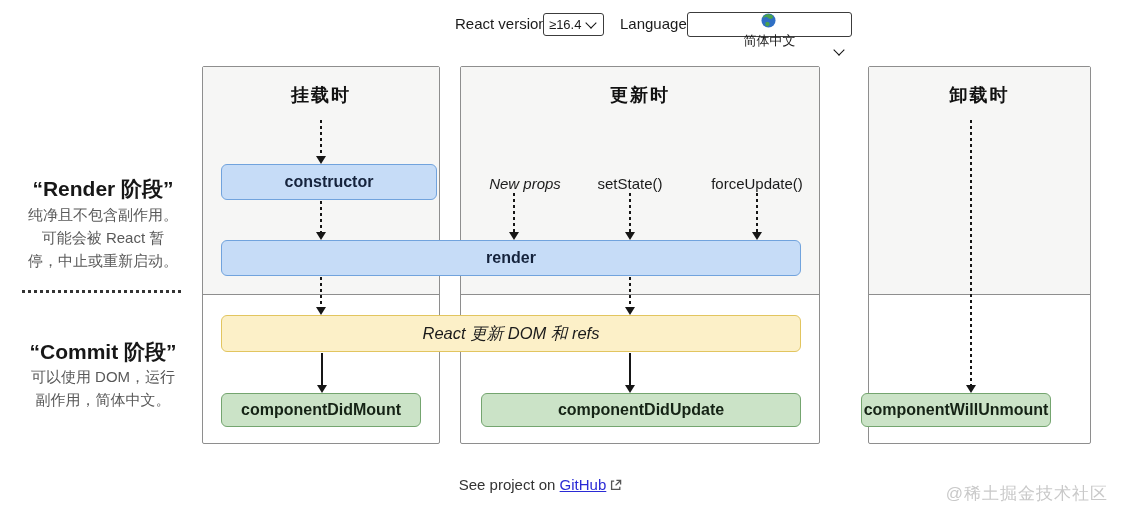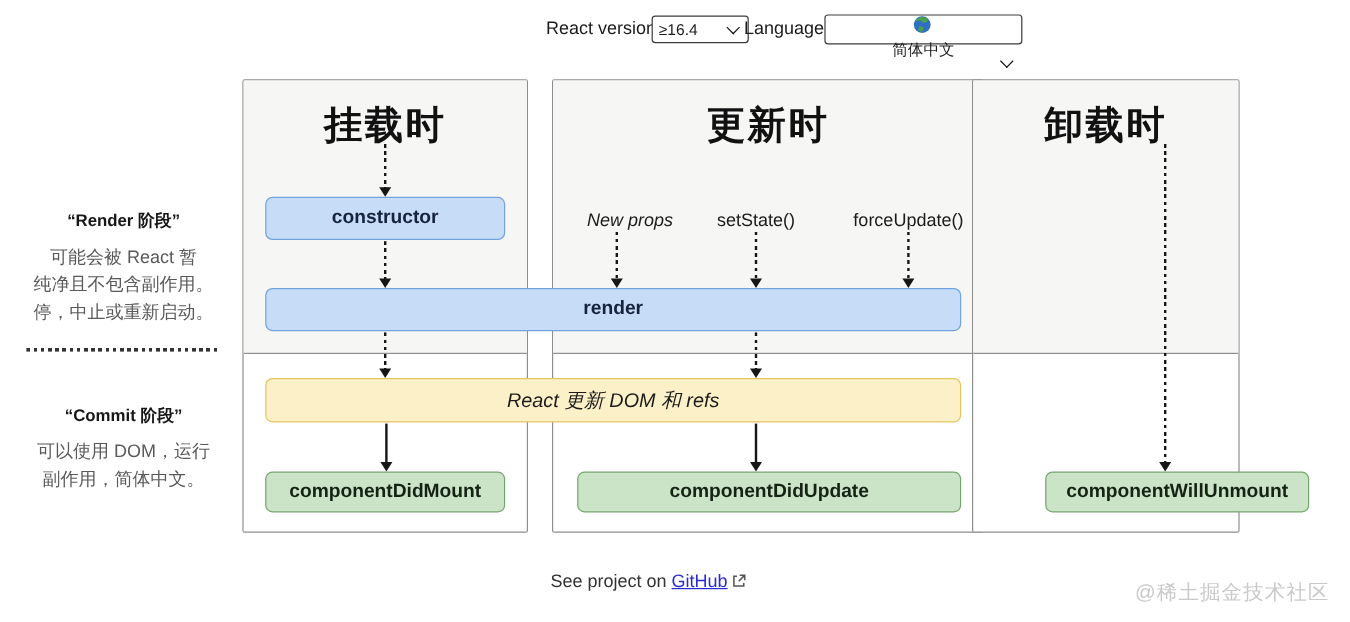--- a/index.html
+++ b/index.html
@@ -12,25 +12,25 @@
           border-radius:3px;background:#fff;box-sizing:border-box;padding:0 5px;cursor:pointer;}
   .select .sel-text{font-size:13px;white-space:nowrap;}
   .chev{width:7px;height:7px;border-right:1.8px solid #111;border-bottom:1.8px solid #111;
         transform:rotate(45deg);margin-left:auto;margin-right:3px;margin-top:-4px;flex:none;}
   .globe{flex:none;margin-right:3px;}
 
   
   .panel{position:absolute;box-sizing:border-box;border:1px solid #8e8e8e;border-radius:2px;
          background:#ffffff;z-index:1;}
   .phase-top{height:227px;background:#f6f6f5;border-bottom:1px solid #8e8e8e;}
-  .panel-title{text-align:center;padding-top:16px;font-size:32px;font-weight:600;color:#111;
+  .panel-title{text-align:center;padding-top:16px;font-size:18px;font-weight:600;color:#111;
                letter-spacing:2px;}
 
   
-  .side-title{position:absolute;width:170px;text-align:center;font-size:14px;font-weight:700;color:#171717;}
+  .side-title{position:absolute;width:170px;text-align:center;font-size:21px;font-weight:700;color:#171717;}
   .side-desc{position:absolute;width:176px;text-align:center;font-size:15px;line-height:23px;color:#595959;}
   .dotted-divider{position:absolute;height:3px;
         background:repeating-linear-gradient(90deg,#333 0 3px,transparent 3px 6px);}
 
   
   .arrow{position:absolute;width:10px;z-index:3;}
   .arrow .line{position:absolute;top:0;bottom:6px;left:4px;width:2px;}
   .arrow.dashed .line{background:repeating-linear-gradient(180deg,#161616 0 3px,transparent 3px 6px);}
   .arrow.solid .line{background:#161616;}
   .arrow .head{position:absolute;bottom:0;left:0;width:0;height:0;
@@ -53,59 +53,59 @@
   .footer .link{color:#2a2ad5;text-decoration:underline;cursor:pointer;}
   .ext-icon{display:inline-block;vertical-align:-1px;margin-left:4px;}
   .watermark{position:absolute;right:17px;top:482px;font-size:17px;color:#c9c9c9;letter-spacing:1px;}
 </style>
 </head>
 <body>
 
 <div class="stage">
 
   <span class="tlabel" style="left:455px;top:15px;">React version</span>
-  <div class="select" style="left:543px;top:13px;width:81px;height:23px;">
+  <div class="select" style="left:543px;top:13px;width:61px;height:23px;">
     <span class="sel-text">≥16.4</span>
     <span class="chev"></span>
   </div>
   <span class="tlabel" style="left:620px;top:15px;">Language</span>
   <div class="select" style="left:687px;top:12px;width:165px;height:25px;flex-direction:column;">
     <span class="globe"><svg width="15" height="15" viewBox="0 0 16 16">
           <circle cx="8" cy="8" r="7.5" fill="#2f6fc4"></circle>
           <path d="M2 6c2-2.5 4.5-2 6-.5s3.5 1 5-1l-1-2.5-5-1L3 3z" fill="#49a14d"></path>
           <path d="M5 10c1.5-1 3.5-.5 4 1s-.5 3-2 3.5L4.5 13z" fill="#49a14d"></path>
         </svg></span>
     <span class="sel-text">简体中文</span>
     <span class="chev"></span>
   </div>
 
   <div class="side-title" style="left:18px;top:175px;">“Render 阶段”</div>
   <div class="side-desc" style="left:15px;top:203px;">
+    <div>纯净且不包含副作用。</div>
     <div>可能会被 React 暂</div>
-    <div>纯净且不包含副作用。</div>
     <div>停，中止或重新启动。</div>
   </div>
   <div class="dotted-divider" style="left:22px;top:290px;width:160px;"></div>
   <div class="side-title" style="left:18px;top:338px;">“Commit 阶段”</div>
   <div class="side-desc" style="left:15px;top:365px;">
     <div>可以使用 DOM，运行</div>
     <div>副作用，简体中文。</div>
   </div>
 
   <div class="panel" style="left:202px;top:66px;width:238px;height:378px;">
     <div class="phase-top">
       <div class="panel-title">挂载时</div>
     </div>
   </div>
   <div class="panel" style="left:460px;top:66px;width:360px;height:378px;">
     <div class="phase-top">
       <div class="panel-title">更新时</div>
     </div>
   </div>
-  <div class="panel" style="left:810px;top:66px;width:223px;height:378px;">
+  <div class="panel" style="left:868px;top:66px;width:223px;height:378px;">
     <div class="phase-top">
       <div class="panel-title">卸载时</div>
     </div>
   </div>
 
   <div class="trigger it" style="left:465px;">New props</div>
   <div class="trigger" style="left:570px;">setState()</div>
   <div class="trigger" style="left:697px;">forceUpdate()</div>
 
   <div class="arrow dashed" style="left:316px;top:120px;height:44px;">
@@ -142,26 +142,26 @@
     </div>
   <div class="arrow solid" style="left:625px;top:353px;height:40px;">
       <div class="line"></div>
       <div class="head"></div>
     </div>
   <div class="arrow dashed" style="left:966px;top:120px;height:273px;">
       <div class="line"></div>
       <div class="head"></div>
     </div>
 
-  <div class="box method" style="left:221px;top:164px;width:200px;height:36px;">constructor</div>
+  <div class="box method" style="left:221px;top:164px;width:216px;height:36px;">constructor</div>
   <div class="box method" style="left:221px;top:240px;width:580px;height:36px;">render</div>
   <div class="box effect" style="left:221px;top:315px;width:580px;height:37px;">React 更新 DOM 和 refs</div>
   <div class="box commit" style="left:221px;top:393px;width:200px;height:34px;">componentDidMount</div>
   <div class="box commit" style="left:481px;top:393px;width:320px;height:34px;">componentDidUpdate</div>
-  <div class="box commit" style="left:861px;top:393px;width:220px;height:34px;margin-left:10px;">componentWillUnmount</div>
+  <div class="box commit" style="left:861px;top:393px;width:190px;height:34px;">componentWillUnmount</div>
 
   <div class="footer">
     <span>See project on</span>
     <span class="link">GitHub</span><span class="ext-icon"><svg width="12" height="12" viewBox="0 0 12 12">
           <path d="M4.2 2.2H1.6v8.2h8.2V7.8" fill="none" stroke="#555" stroke-width="1.3"></path>
           <path d="M6.4 1.4h4.2v4.2" fill="none" stroke="#555" stroke-width="1.3"></path>
           <path d="M10.3 1.7L5.6 6.4" fill="none" stroke="#555" stroke-width="1.3"></path>
         </svg></span>
   </div>
   <div class="watermark">@稀土掘金技术社区</div>

